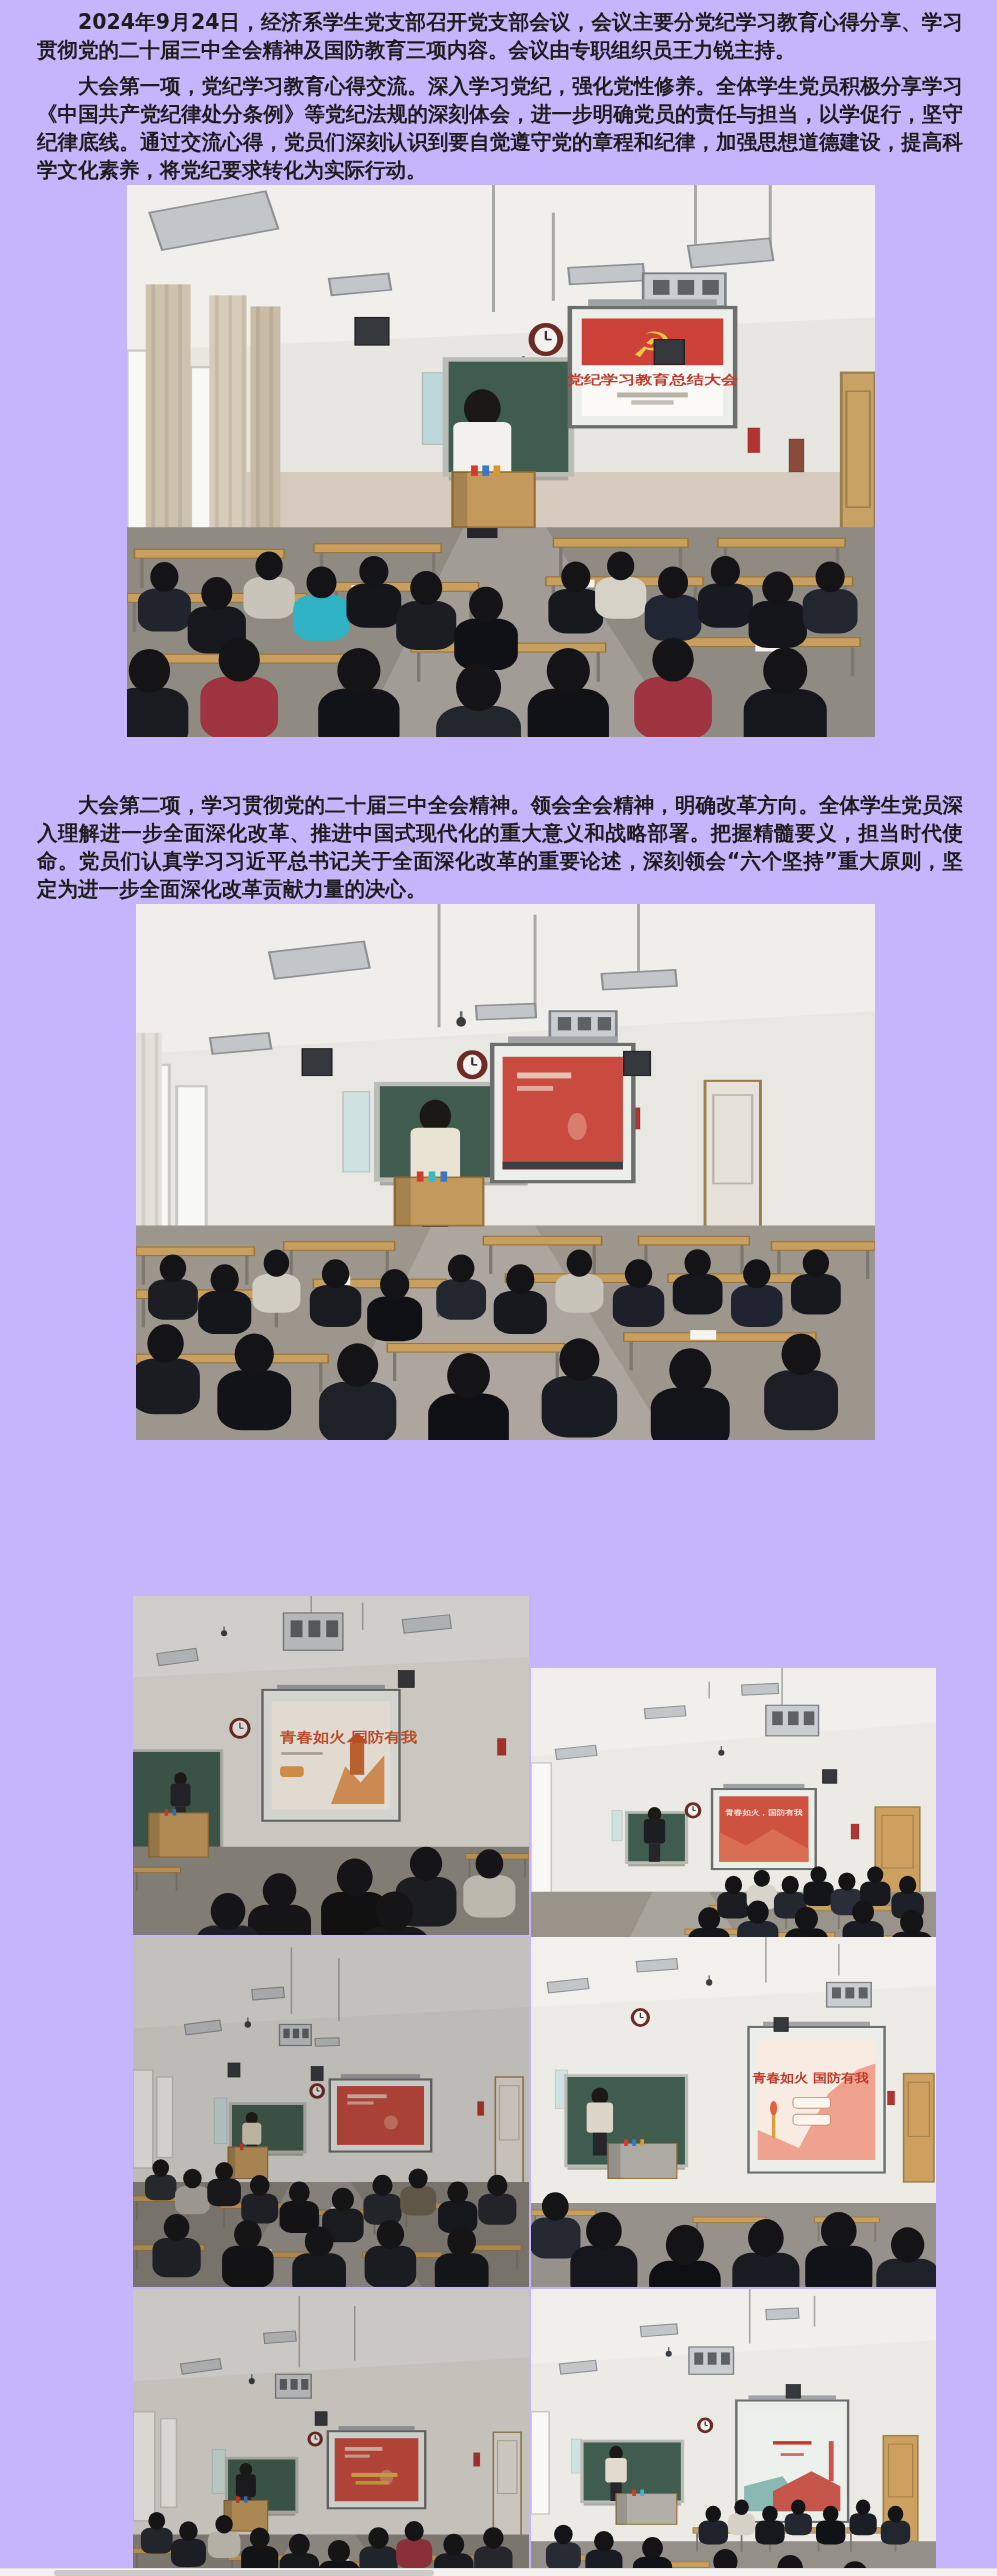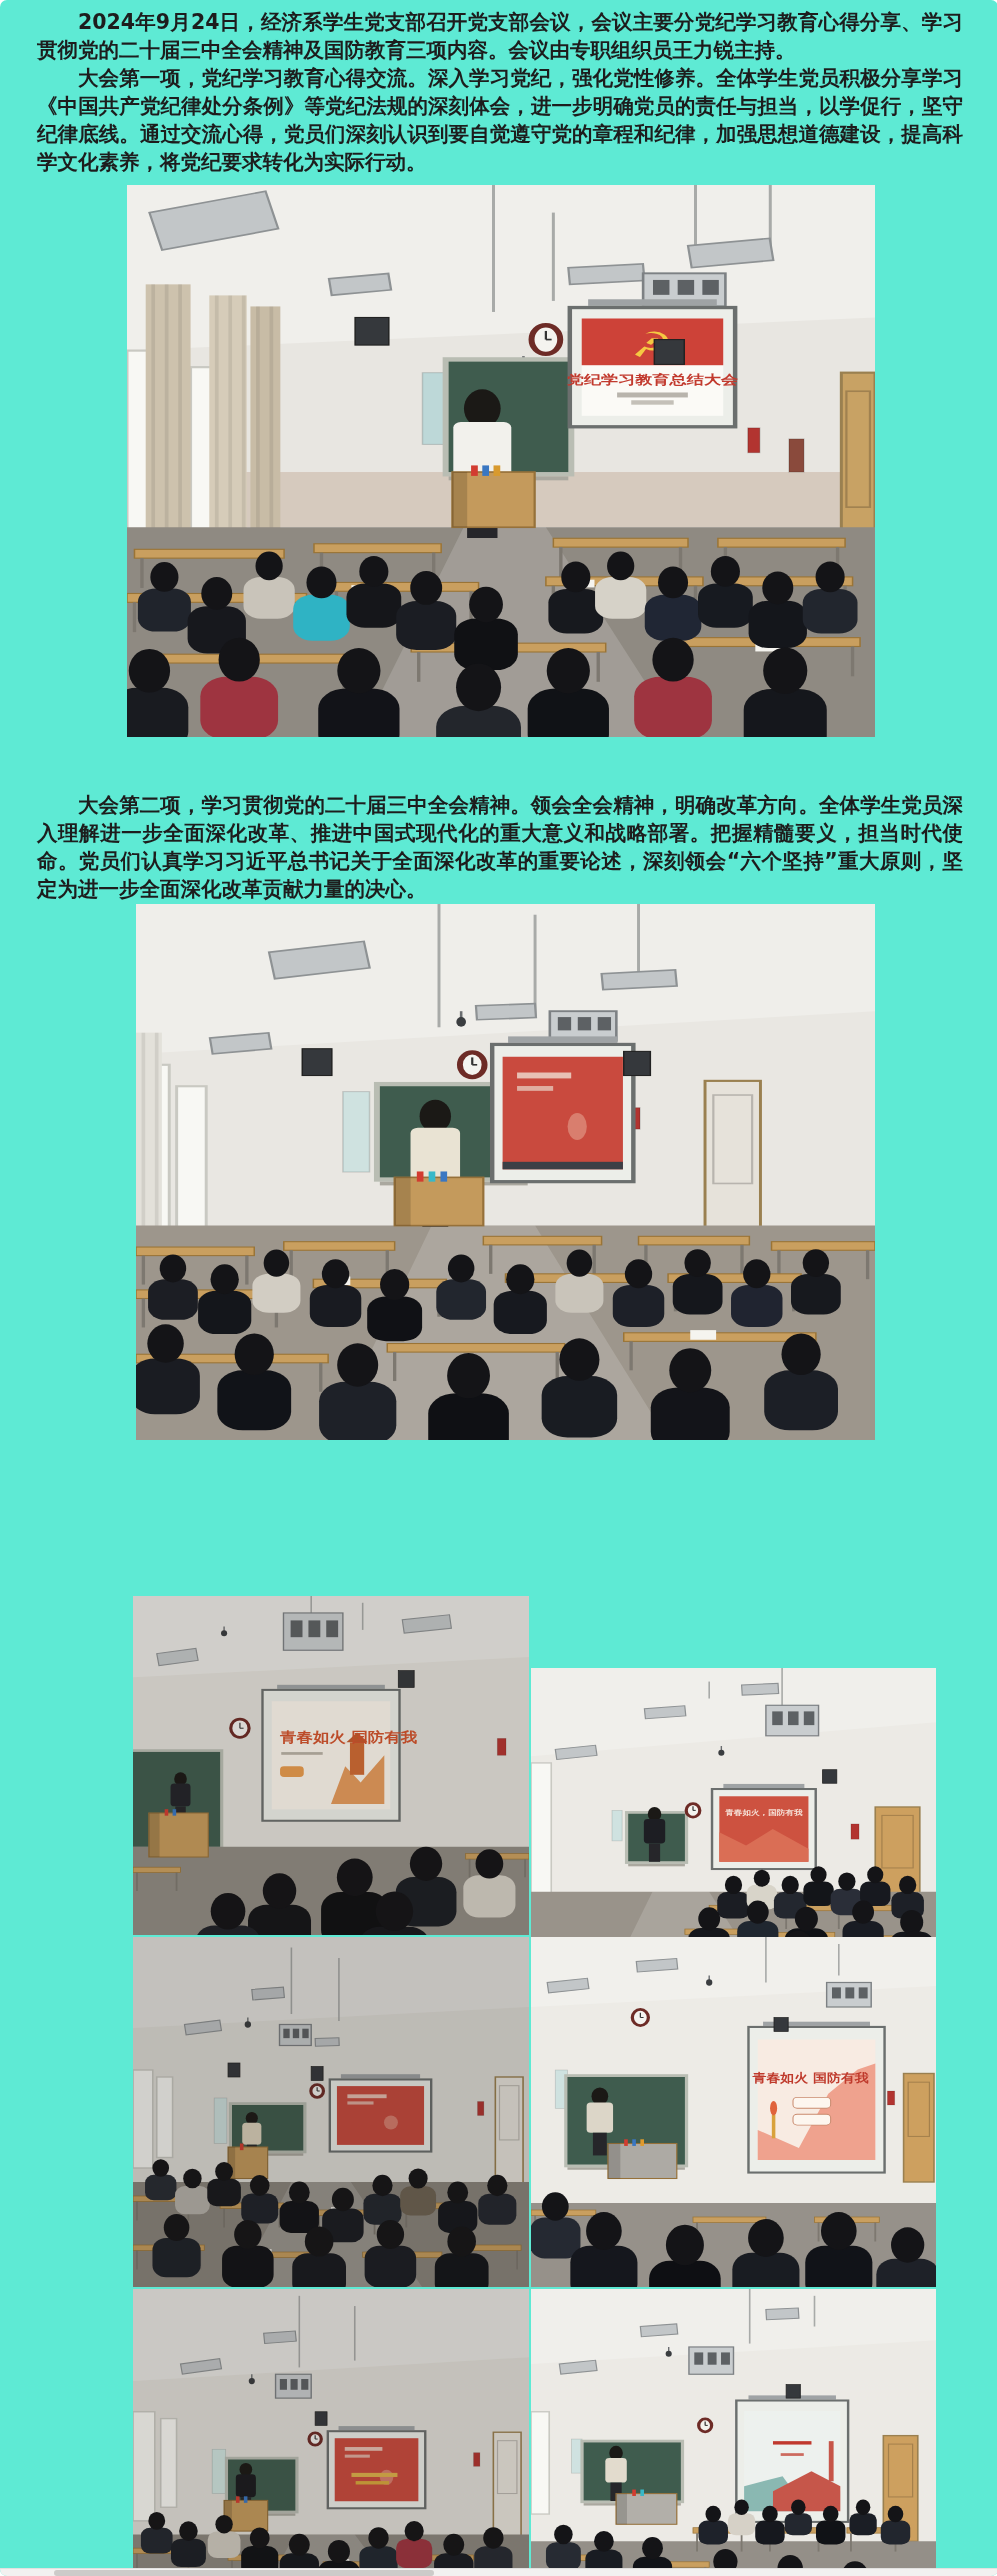--- a/index.html
+++ b/index.html
@@ -1,20 +1,20 @@
 <!DOCTYPE html>
 <html><head>
 <meta charset="utf-8">
 <style>
   html,body{margin:0;padding:0;background:#ffffff;}
-  .page{position:relative;width:998px;height:2576px;background:#5eead4;overflow:hidden;
-        font-family:"DejaVu Sans",sans-serif;border-radius:7px;}
+  .page{position:relative;width:998px;height:2576px;background:#c4b5fd;overflow:hidden;
+        font-family:"DejaVu Sans",sans-serif;}
   .para{position:absolute;left:37px;width:926px;margin:0;font-size:20.5px;line-height:28px;
         text-indent:2em;color:#1d1d1d;font-weight:600;letter-spacing:0px;text-align:justify;}
-  .p1{top:7.8px;} .p2{top:64px;} .p3{top:791px;} .p4{top:1489px;}
+  .p1{top:7.8px;} .p2{top:72px;} .p3{top:791px;} .p4{top:1489px;}
   .photo{position:absolute;margin:0;padding:0;overflow:hidden;background:#d8d6d2;}
   .photo svg{display:block;}
   .hscrollbar{position:absolute;left:0;top:2568px;width:998px;height:7.8px;background:#f2f1f0;
         border-top:1px solid #e2e1e0;box-sizing:border-box;}
   .hscrollbar .thumb{position:absolute;left:54px;top:1px;width:380px;height:5.8px;background:#cccbc9;border-radius:2.9px;}
 </style>
 </head>
 <body>
 
 <div class="page">

